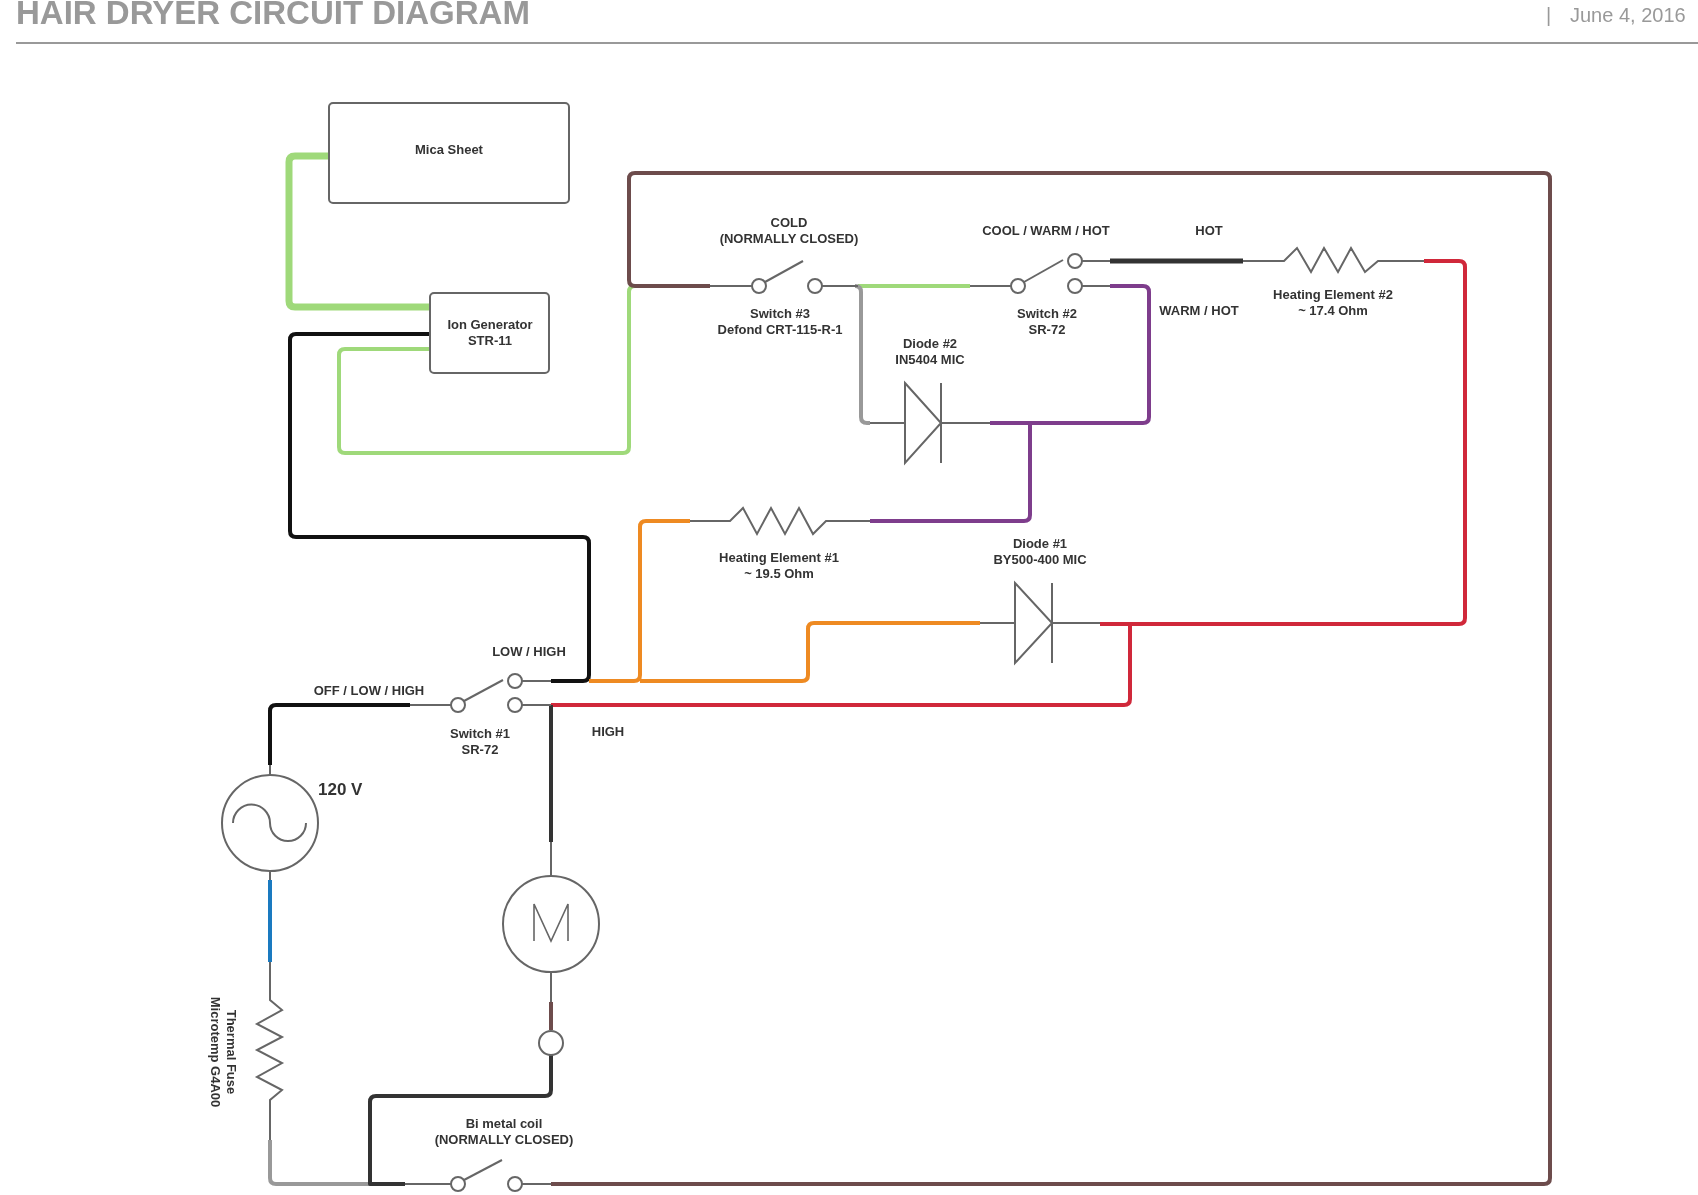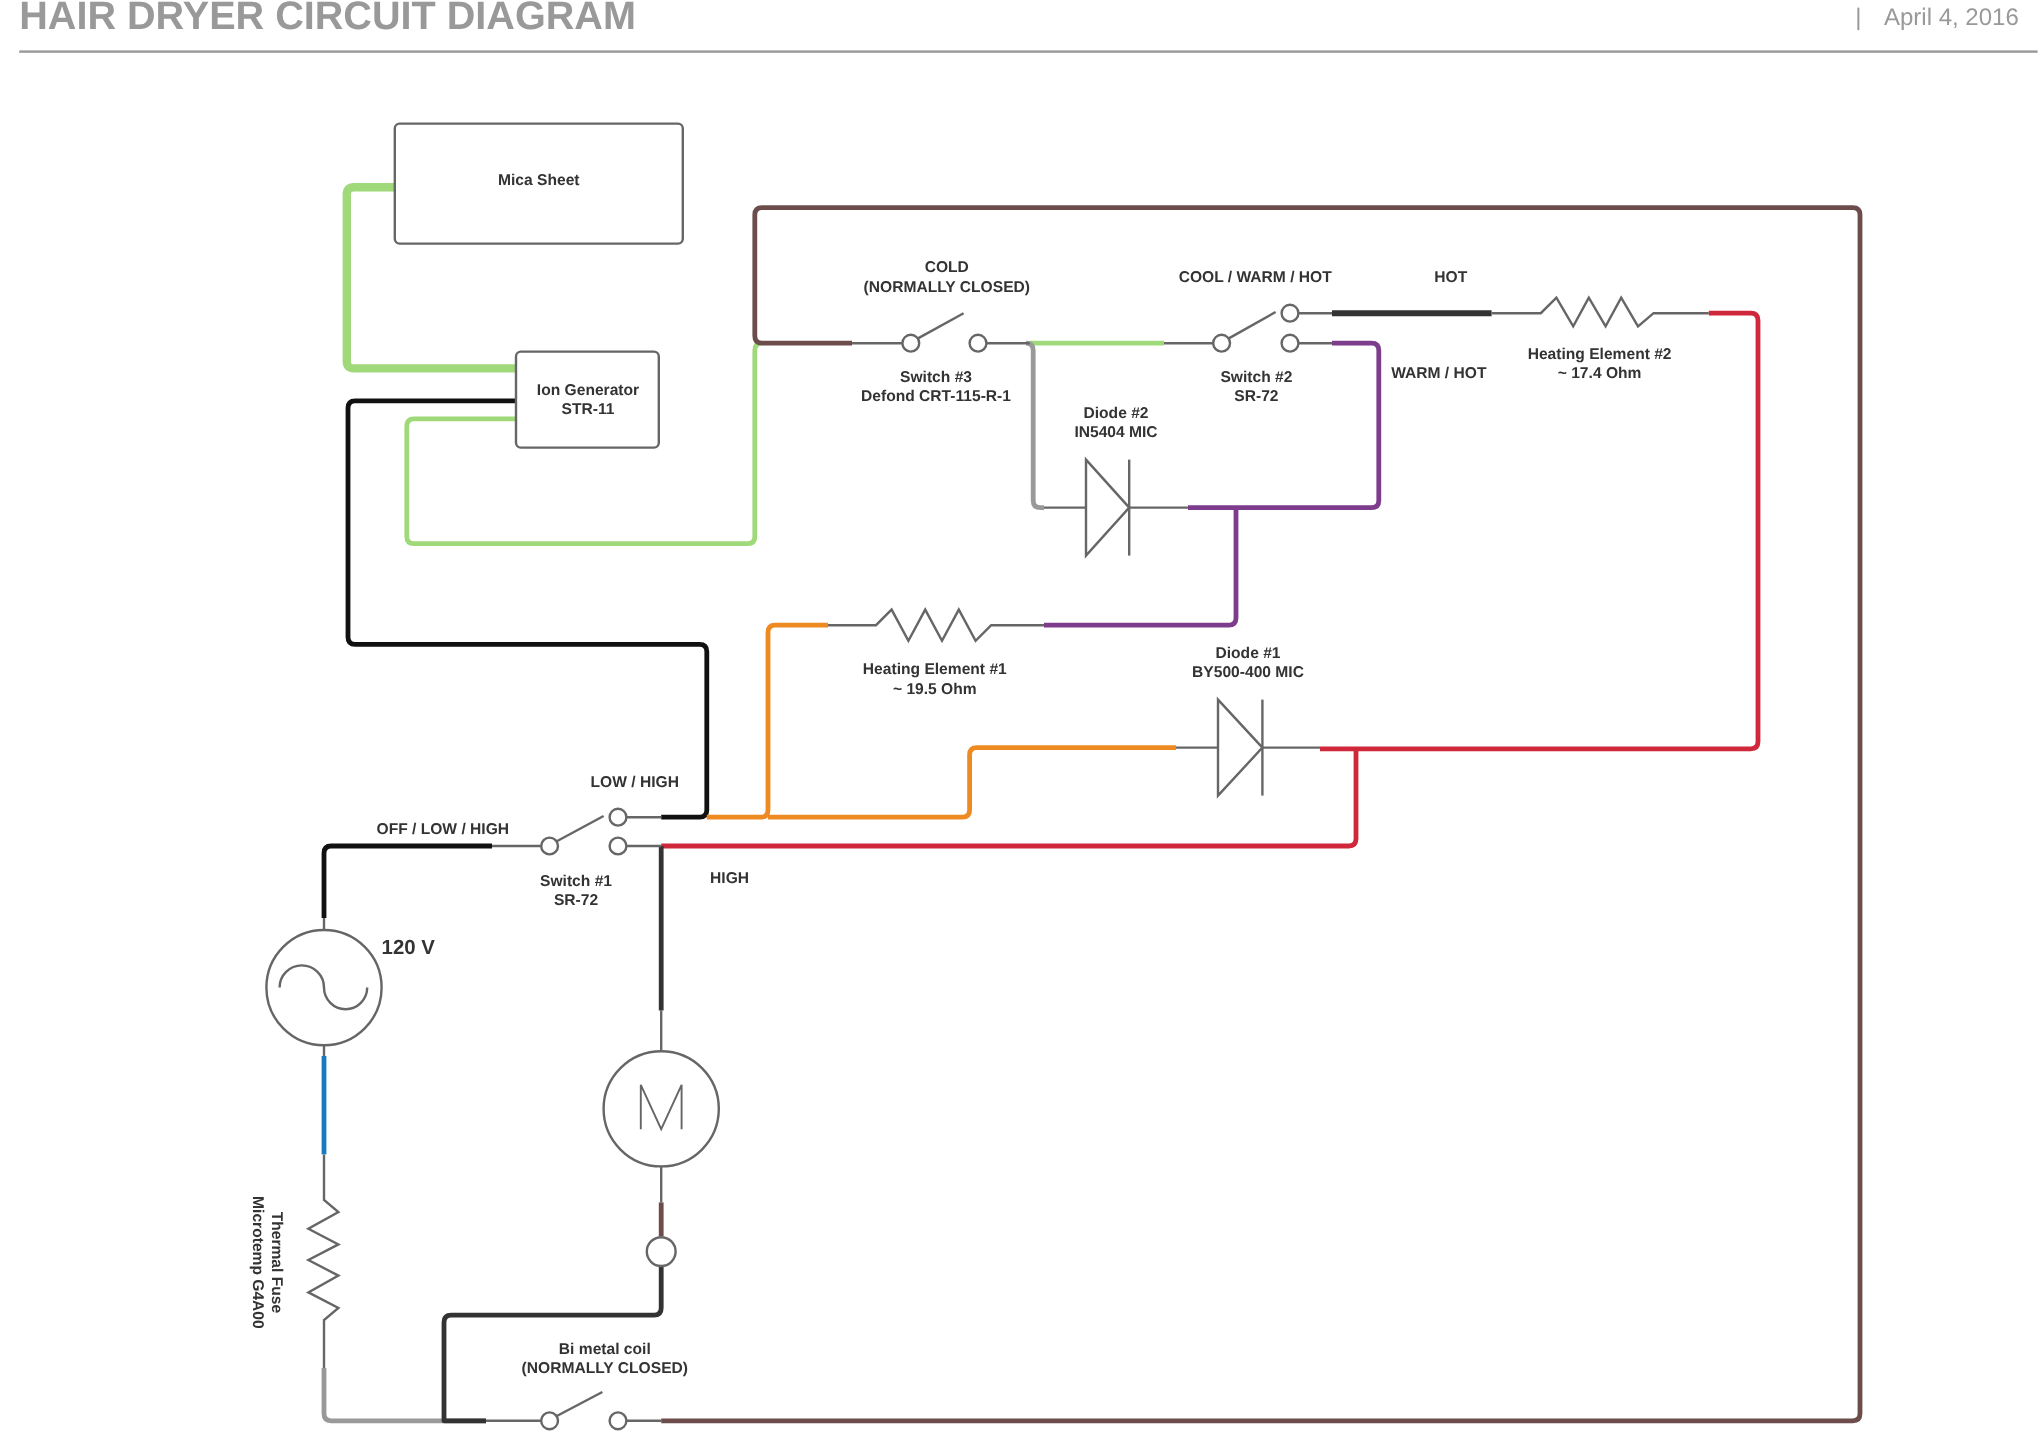--- a/index.html
+++ b/index.html
@@ -19,21 +19,21 @@
   .sym { fill: none; stroke: #666666; stroke-width: 2; }
   .term { fill: #ffffff; stroke: #666666; stroke-width: 2; }
   .box { fill: #ffffff; stroke: #666666; stroke-width: 2; }
 </style>
 </head>
 <body>
 
 <div class="header">
   <div class="title">HAIR DRYER CIRCUIT DIAGRAM</div>
   <div class="date-sep">|</div>
-  <div class="date">April 4, 2016</div>
+  <div class="date">June 4, 2016</div>
   <div class="rule"></div>
 </div>
 
 <svg class="diagram" width="1698" height="1195" viewBox="0 0 1698 1195">
 
   <path class="wire" d="M329 156 H295 Q289 156 289 162 V301 Q289 307 295 307 H430" stroke="#9fd97a" stroke-width="7"></path>
 
   <path class="wire" d="M430 334 H296 Q290 334 290 340 V531 Q290 537 296 537 H583 Q589 537 589 543 V675 Q589 681 583 681 H551" stroke="#111111" stroke-width="4"></path>
 
   <path class="wire" d="M430 349 H345 Q339 349 339 355 V447 Q339 453 345 453 H623 Q629 453 629 447 V292 Q629 286 635 286" stroke="#9fd97a" stroke-width="4"></path>

